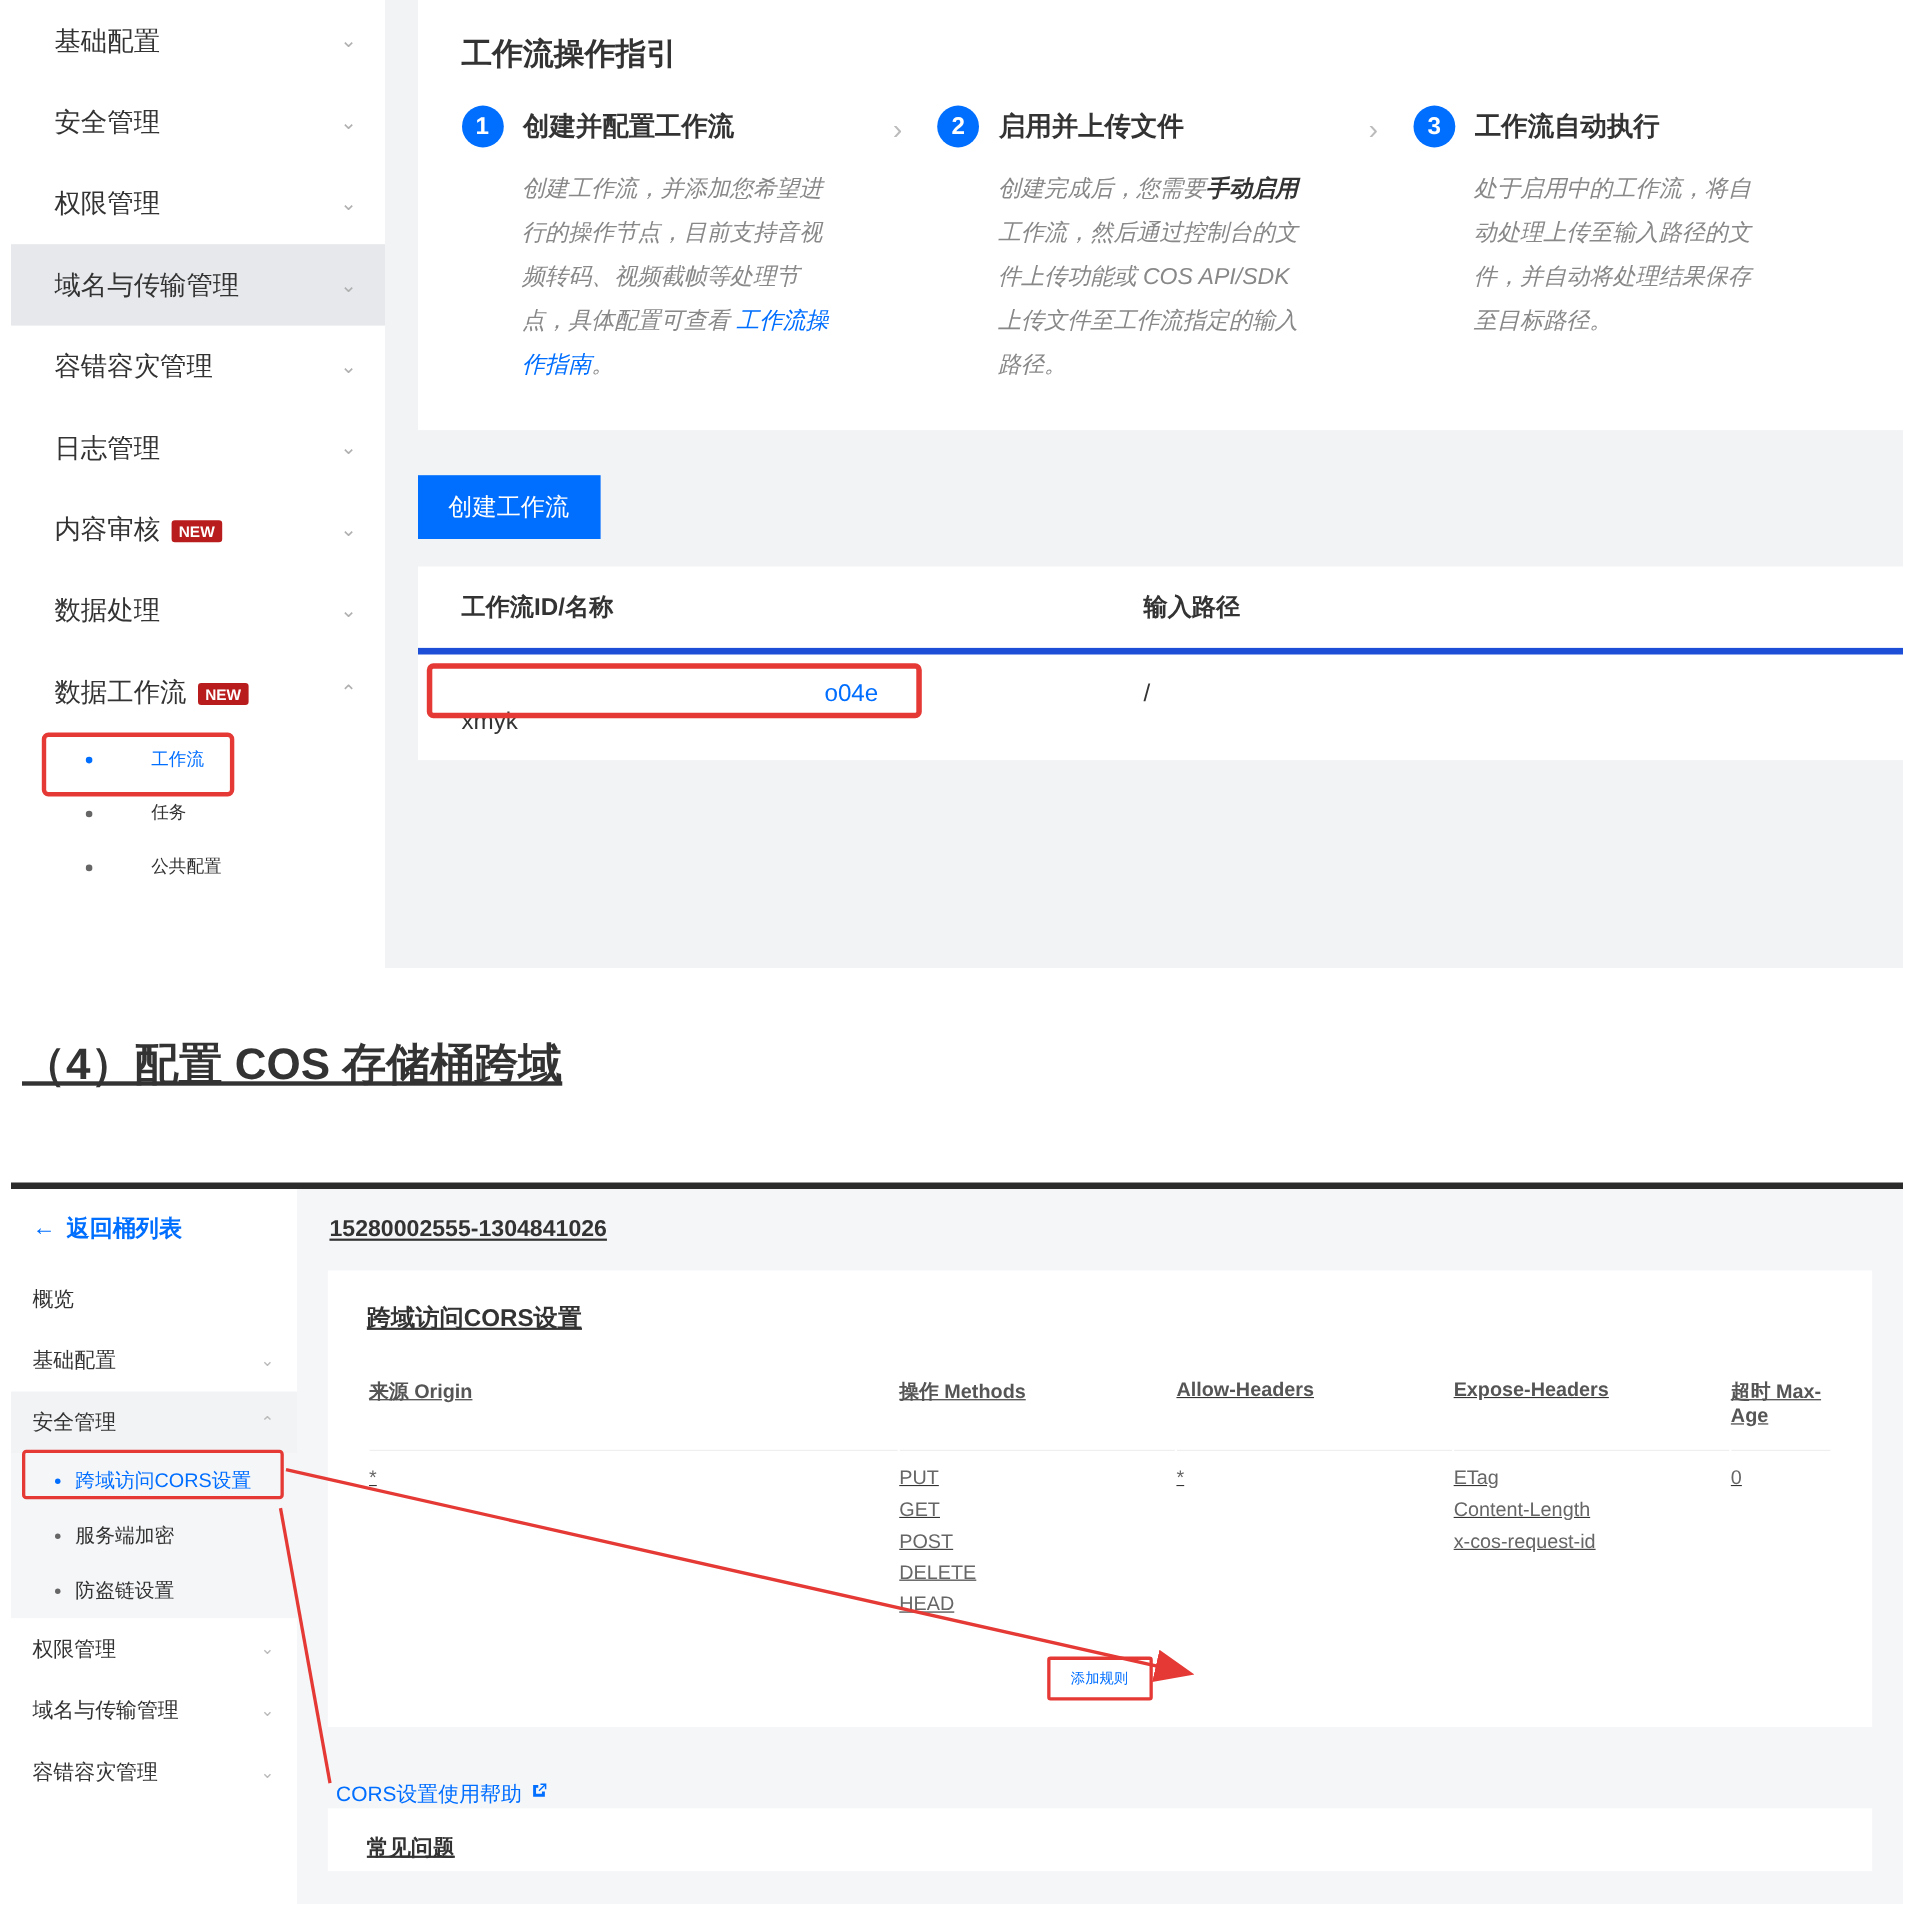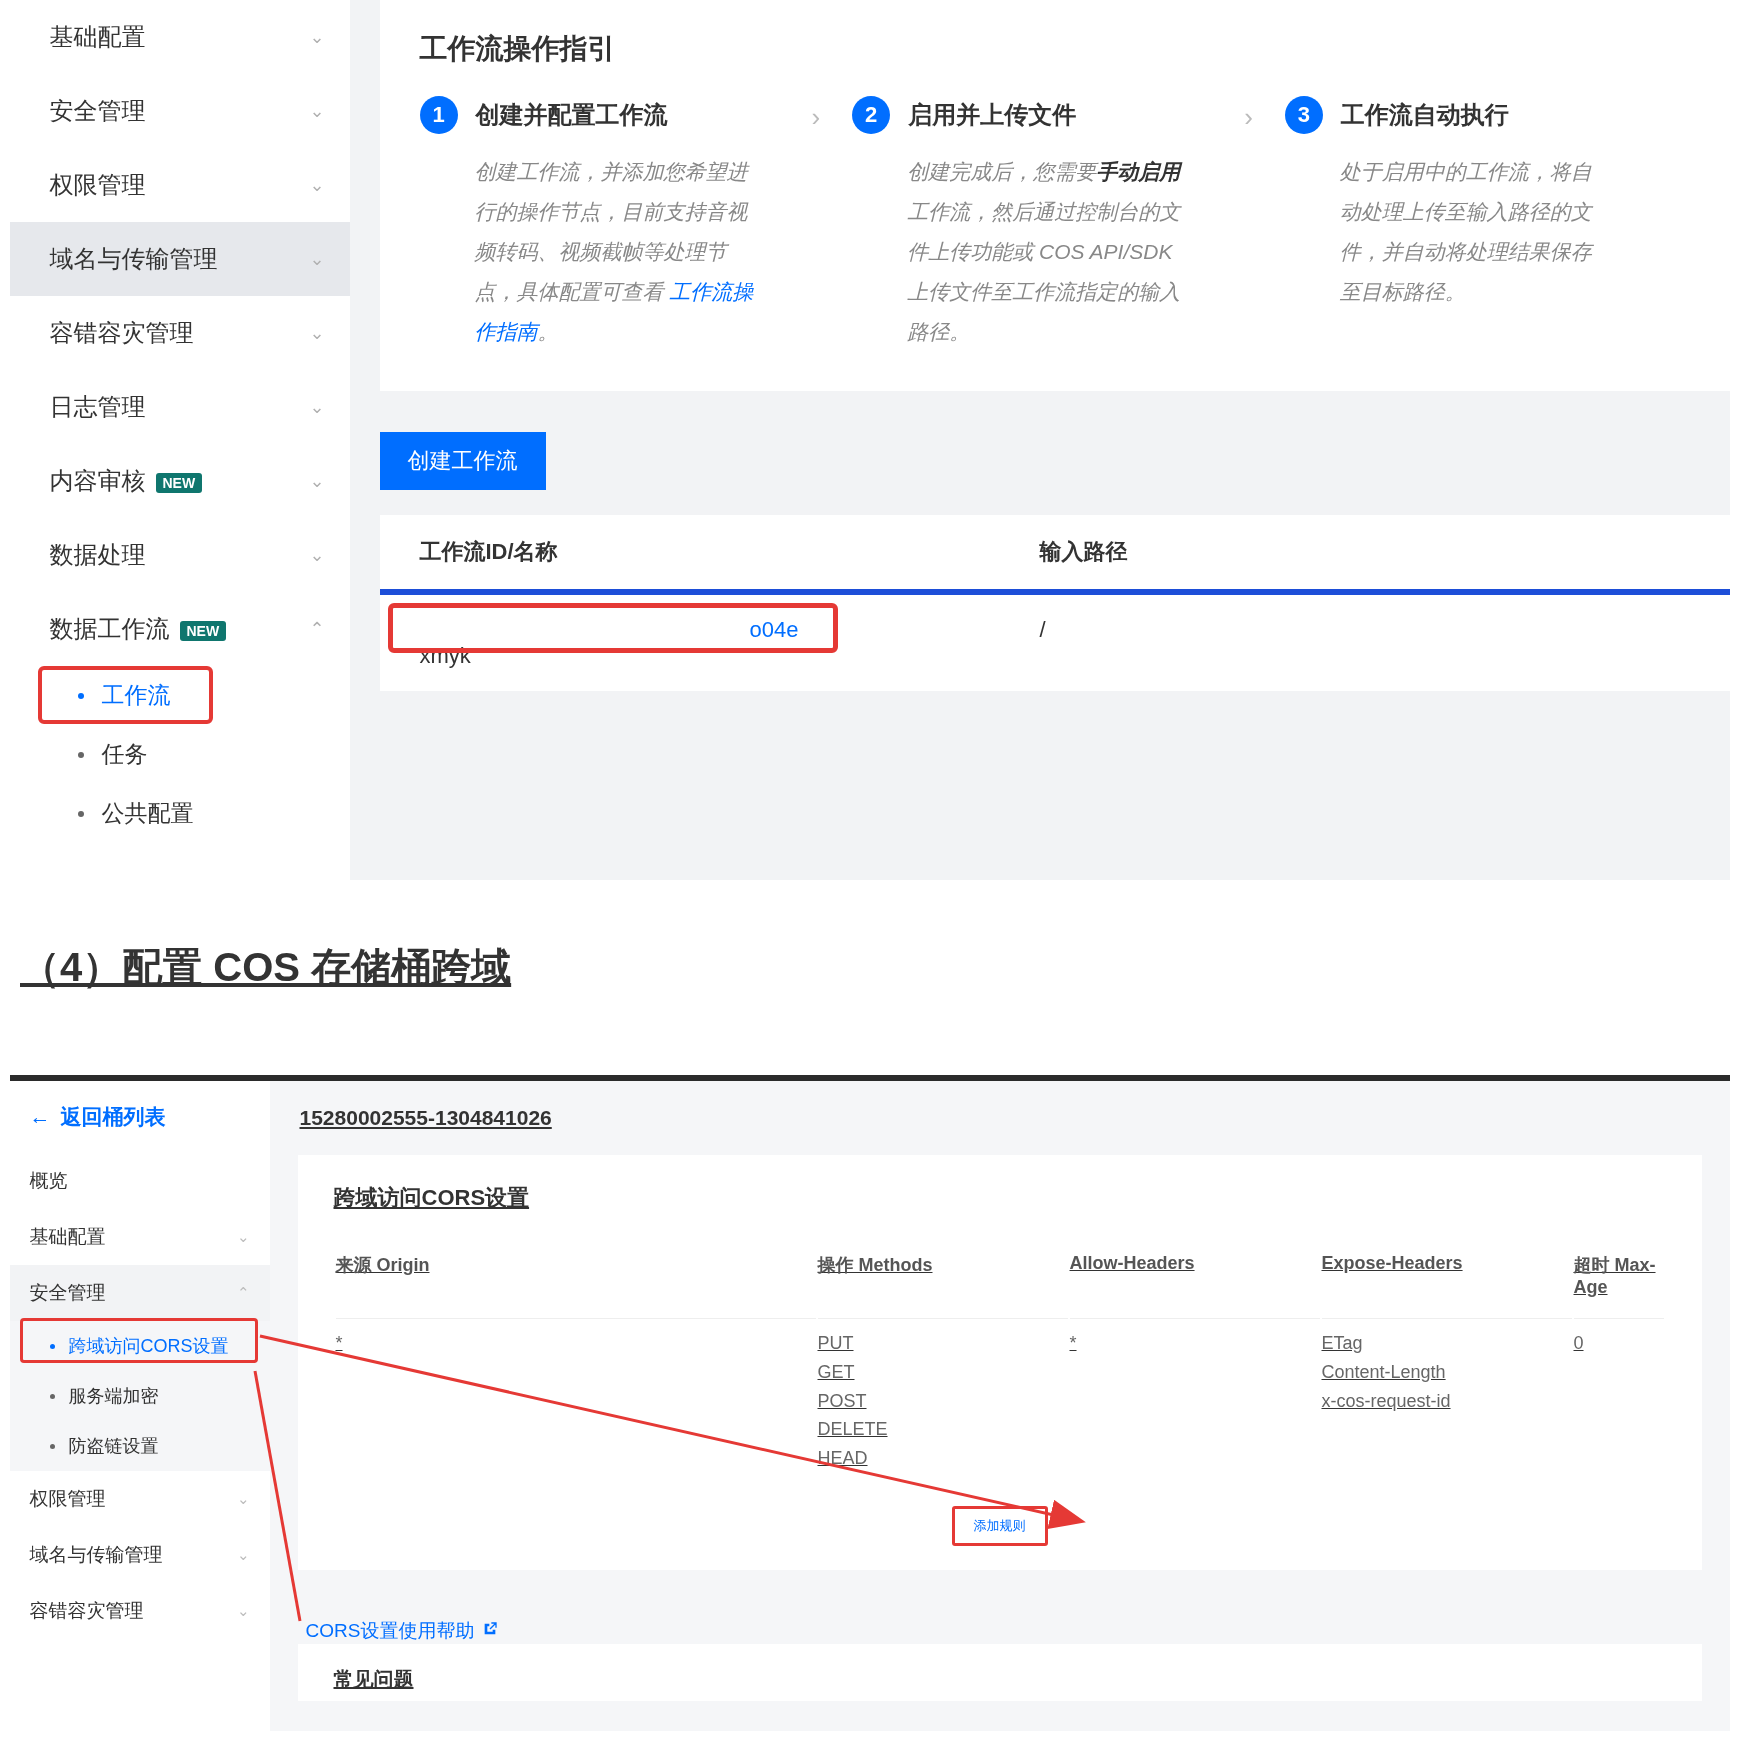--- a/index.html
+++ b/index.html
@@ -4,22 +4,22 @@
 <style>
   * { box-sizing: border-box; margin: 0; padding: 0; }
   body { font-family: -apple-system, "PingFang SC", "Microsoft YaHei", sans-serif; background: #fff; color: #333; width: 1739px; }
   
   
   .scr1 { position: relative; width: 1720px; height: 880px; margin: 0 auto; }
   .scr1-sidebar { position: absolute; left: 0; top: 0; width: 340px; height: 880px; background: #fff; }
   .sb-item1 { display: flex; align-items: center; justify-content: space-between; height: 74px; padding: 0 25px 0 40px; font-size: 24px; color: #333; cursor: pointer; }
   .sb-item1.active { background: #e6e8ec; }
   .sb-item1 .chev { color: #b0b0b0; font-size: 18px; }
-  .sb-item1 .new-badge { display: inline-block; background: #0f766e; color: #fff; font-size: 14px; font-weight: 600; padding: 2px 7px; border-radius: 3px; margin-left: 10px; vertical-align: middle; }
-  .sb-sub1 { padding: 14px 0 14px 68px; font-size: 23px; color: #333; display: flex; align-items: center; cursor: pointer; }
+  .sb-item1 .new-badge { display: inline-block; background: #b91c1c; color: #fff; font-size: 14px; font-weight: 600; padding: 2px 7px; border-radius: 3px; margin-left: 10px; vertical-align: middle; }
+  .sb-sub1 { padding: 14px 0 14px 68px; font-size: 16px; color: #333; display: flex; align-items: center; cursor: pointer; gap: 36px; }
   .sb-sub1.active { color: #006eff; }
   .sb-sub1 .dot { width: 6px; height: 6px; border-radius: 50%; background: #666; margin-right: 18px; }
   .sb-sub1.active .dot { background: #006eff; }
   .sb-red-box { position: absolute; border: 4px solid #e53935; border-radius: 6px; left: 28px; top: 672px; width: 175px; height: 58px; pointer-events: none; }
   
   .scr1-main { position: absolute; left: 340px; top: 0; right: 0; bottom: 0; background: #f2f3f5; }
   .guide-card { background: #fff; margin: 0 0 25px 30px; padding: 30px 40px 40px 40px; }
   .guide-title { font-size: 28px; font-weight: 600; margin-bottom: 28px; }
   .steps { display: flex; align-items: flex-start; gap: 0; }
   .step { width: 360px; }

